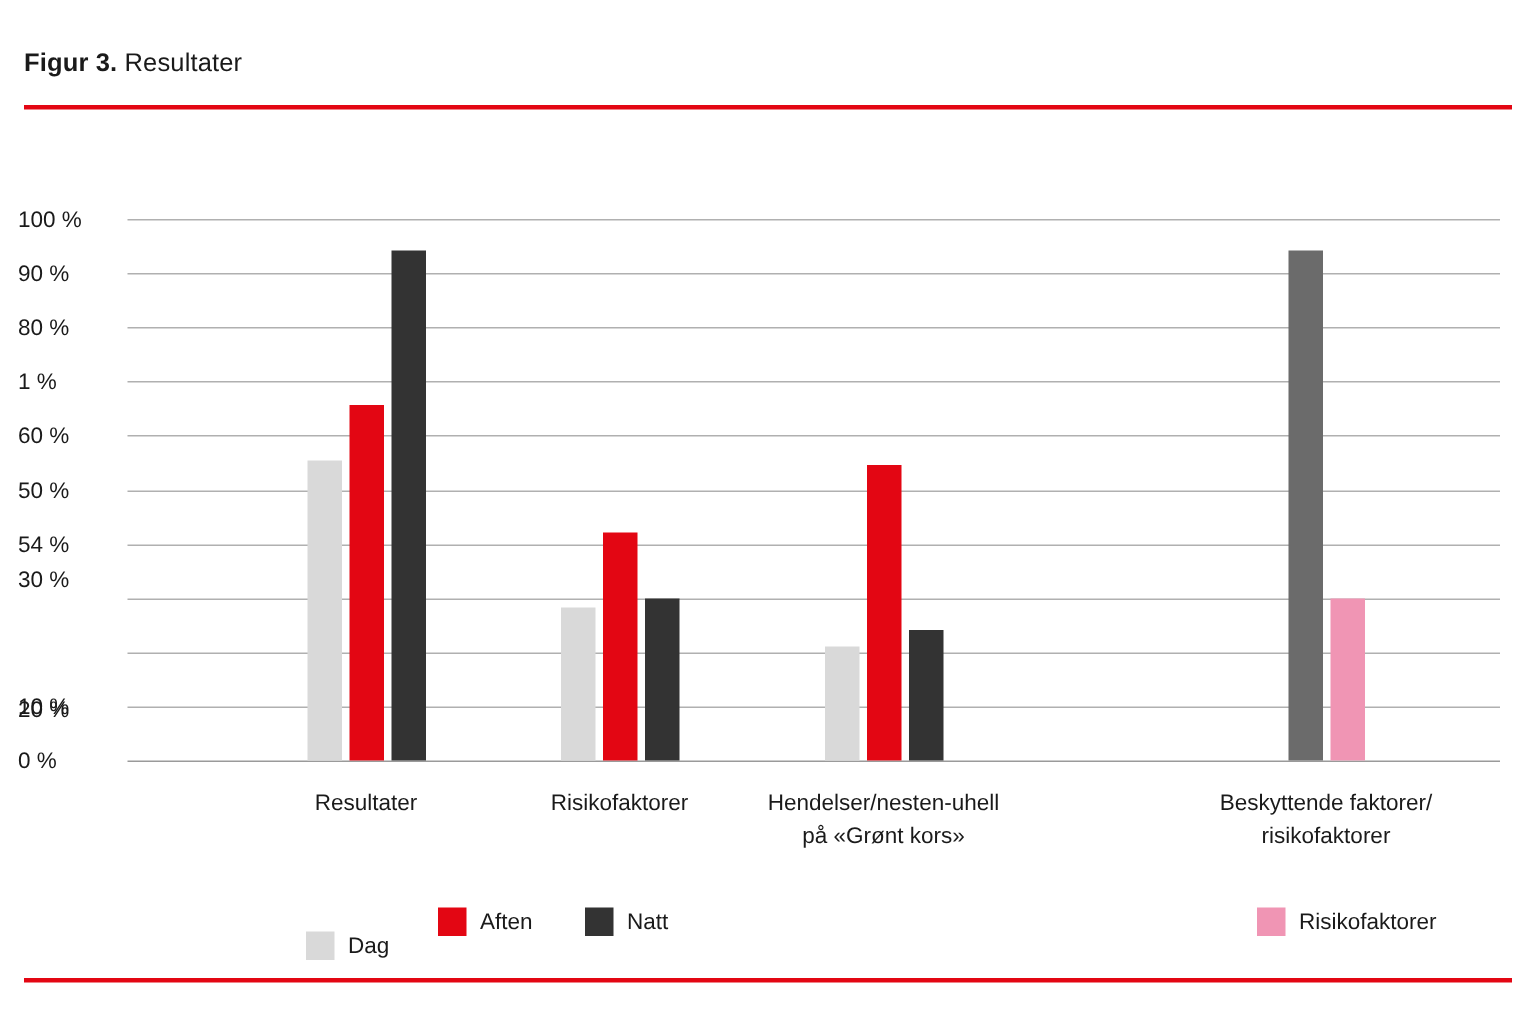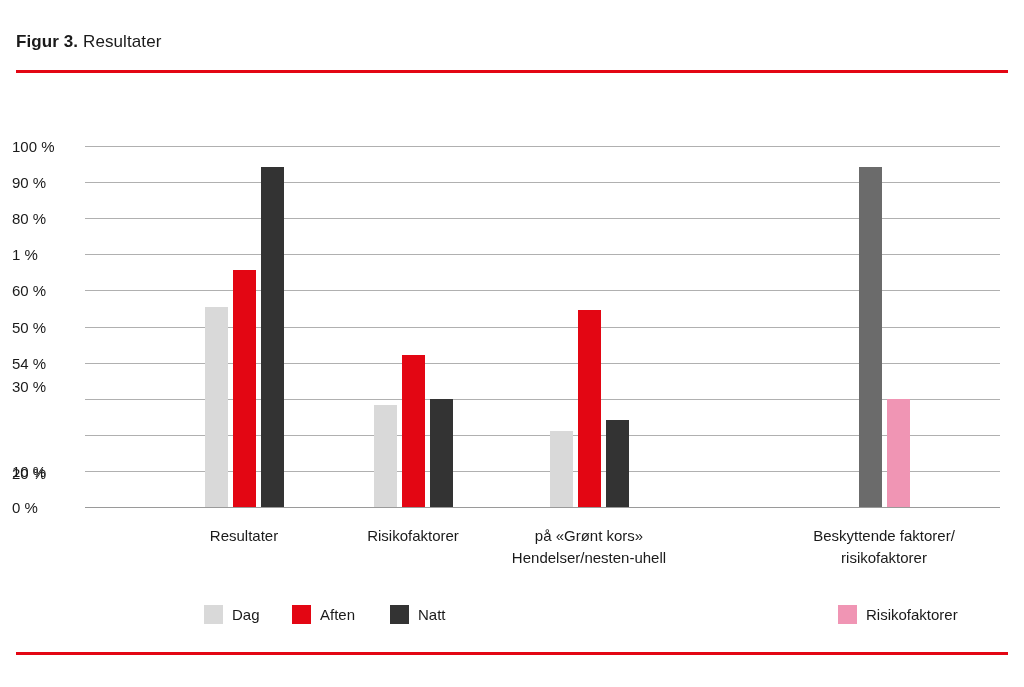--- a/index.html
+++ b/index.html
@@ -194,30 +194,30 @@
         <div class="bar" style="left: 801.5px; width: 23px; height: 108.3px; background: rgb(240, 149, 180);"></div>
       </div>
     <div class="xlabels" id="xlabels">
         <div class="xlabel" style="width: 300px; left: 94px; top: 0px;">
           <div>Resultater</div>
         </div>
         <div class="xlabel" style="width: 300px; left: 263px; top: 0px;">
           <div>Risikofaktorer</div>
         </div>
         <div class="xlabel" style="width: 300px; left: 439px; top: 0px;">
+          <div>Hendelser/nesten-uhell</div>
           <div>på «Grønt kors»</div>
-          <div>Hendelser/nesten-uhell</div>
         </div>
         <div class="xlabel" style="width: 300px; left: 734px; top: 0px;">
           <div>Beskyttende faktorer/</div>
           <div>risikofaktorer</div>
         </div>
       </div>
     <div class="legend" id="legend">
-        <div class="legend-item" style="left: 204px; top: 0px;">
+        <div class="legend-item" style="left: 204px; top: 16px;">
           <span class="legend-swatch" style="background: rgb(217, 217, 217);"></span>
           <span class="legend-label">Dag</span>
         </div>
         <div class="legend-item" style="left: 292px; top: 0px;">
           <span class="legend-swatch" style="background: rgb(227, 6, 19);"></span>
           <span class="legend-label">Aften</span>
         </div>
         <div class="legend-item" style="left: 390px; top: 0px;">
           <span class="legend-swatch" style="background: rgb(51, 51, 51);"></span>
           <span class="legend-label">Natt</span>

